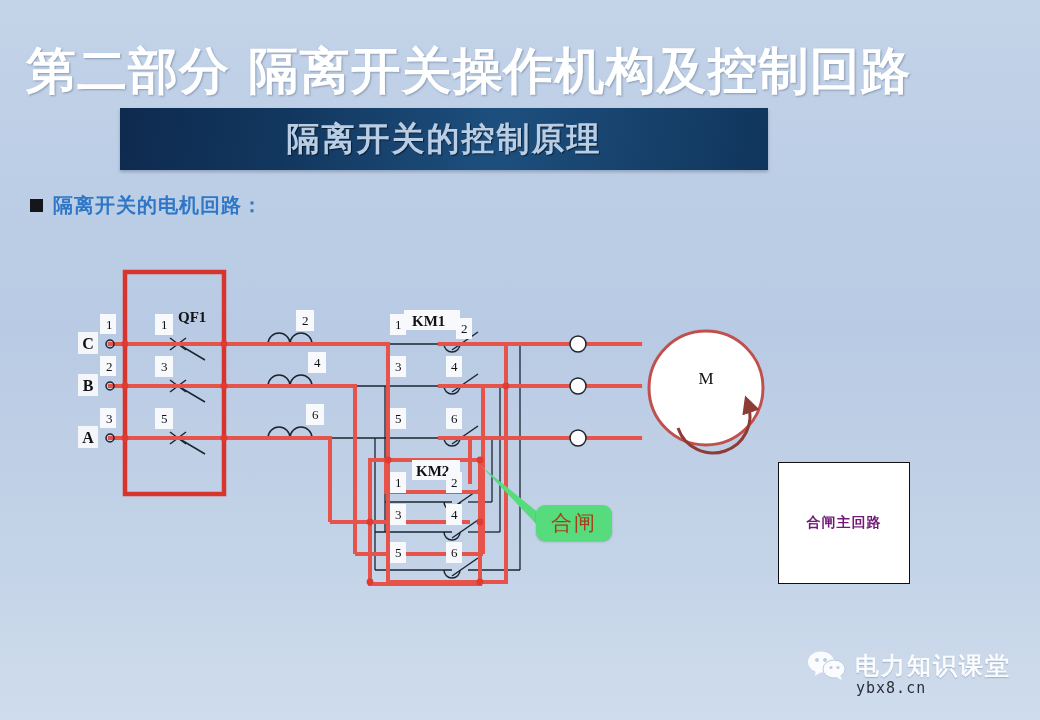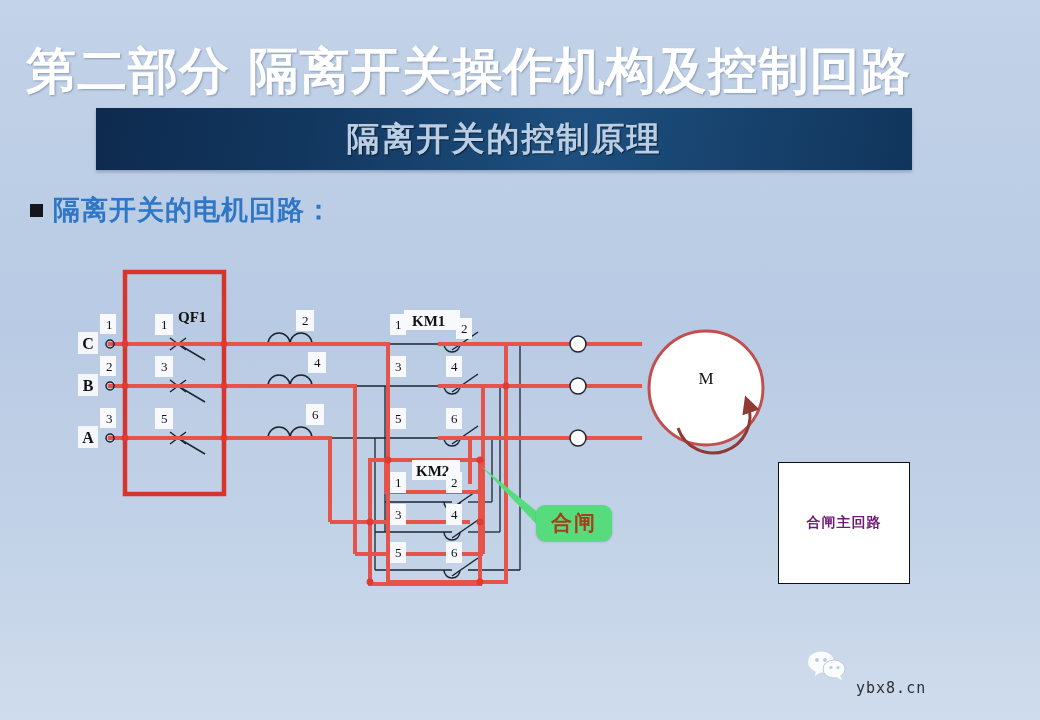--- a/index.html
+++ b/index.html
@@ -16,37 +16,37 @@
     position:absolute;left:26px;top:24px;
     font-size:50px;font-weight:bold;color:#ffffff;
     letter-spacing:1px;white-space:nowrap;
     text-shadow:1px 1px 2px rgba(90,110,140,.55);
     font-family:"DejaVu Sans","Liberation Sans",sans-serif;
     margin-top:14px;
   }
 
   
   .banner{
-    position:absolute;left:96px;top:108px;width:816px;height:62px;
+    position:absolute;left:120px;top:108px;width:648px;height:62px;
     background:linear-gradient(100deg,#0e2a4e 0%,#12375f 26%,#1d4f7e 58%,#16406a 82%,#10355c 100%);
     box-shadow:0 2px 3px rgba(60,80,110,.35);
   }
   .banner-text{
     position:absolute;left:0;right:0;top:50%;transform:translateY(-50%);
     text-align:center;font-size:33px;font-weight:bold;color:#b9cde4;
     letter-spacing:2px;
     text-shadow:1px 1px 1px rgba(0,0,0,.55);
     font-family:"DejaVu Sans","Liberation Sans",sans-serif;
   }
 
   
   .bullet-row{position:absolute;left:30px;top:192px;display:flex;align-items:center;gap:10px;}
   .bullet-square{width:13px;height:13px;background:#14161c;display:inline-block;}
   .bullet-text{
-    font-size:27px;font-weight:bold;color:#2f77c6;letter-spacing:1px;
+    font-size:20px;font-weight:bold;color:#2f77c6;letter-spacing:1px;
     font-family:"DejaVu Sans","Liberation Sans",sans-serif;
   }
 
   
   .diagram{position:absolute;left:0;top:232px;width:1040px;height:400px;}
   .diagram svg{display:block;}
 
   .lbl{font-family:"Liberation Serif","DejaVu Serif",serif;fill:#111;}
   .lbl-num{font-size:13px;}
   .lbl-dev{font-size:15px;font-weight:bold;}
@@ -54,21 +54,21 @@
   .lbl-m{font-size:17px;}
 
   
   .callout{
     position:absolute;left:536px;top:505px;width:76px;height:36px;
     background:#56dc7c;border-radius:9px;
     display:flex;align-items:center;justify-content:center;
     box-shadow:0 1px 2px rgba(60,90,70,.35);
   }
   .callout span{
-    font-size:21px;font-weight:bold;color:#a63f18;letter-spacing:2px;
+    font-size:21px;font-weight:normal;color:#a63f18;letter-spacing:2px;
     font-family:"DejaVu Sans","Liberation Sans",sans-serif;
   }
 
   
   .mainbox{
     position:absolute;left:778px;top:462px;width:130px;height:120px;
     background:#ffffff;border:1.6px solid #101010;
     display:flex;align-items:center;justify-content:center;
   }
   .mainbox span{
@@ -339,16 +339,17 @@
     <svg width="42" height="32" viewBox="0 0 42 32">
       <ellipse cx="15" cy="12" rx="13" ry="10.5" fill="#ffffff"></ellipse>
       <polygon points="10,20 9,26 15,22" fill="#ffffff"></polygon>
       <circle cx="11" cy="10" r="1.9" fill="#b8cbe2"></circle>
       <circle cx="19" cy="10" r="1.9" fill="#b8cbe2"></circle>
       <ellipse cx="28" cy="19" rx="11" ry="9" fill="#ffffff" stroke="#b8cbe2" stroke-width="1"></ellipse>
       <polygon points="34,25 36,30 30,27" fill="#ffffff"></polygon>
       <circle cx="25" cy="17.5" r="1.6" fill="#b8cbe2"></circle>
       <circle cx="32" cy="17.5" r="1.6" fill="#b8cbe2"></circle>
     </svg>
+    <span class="wm-text">电力知识课堂</span>
   </div>
   <div class="wm-url">ybx8.cn</div>
 
 </div>
 
 </body></html>

